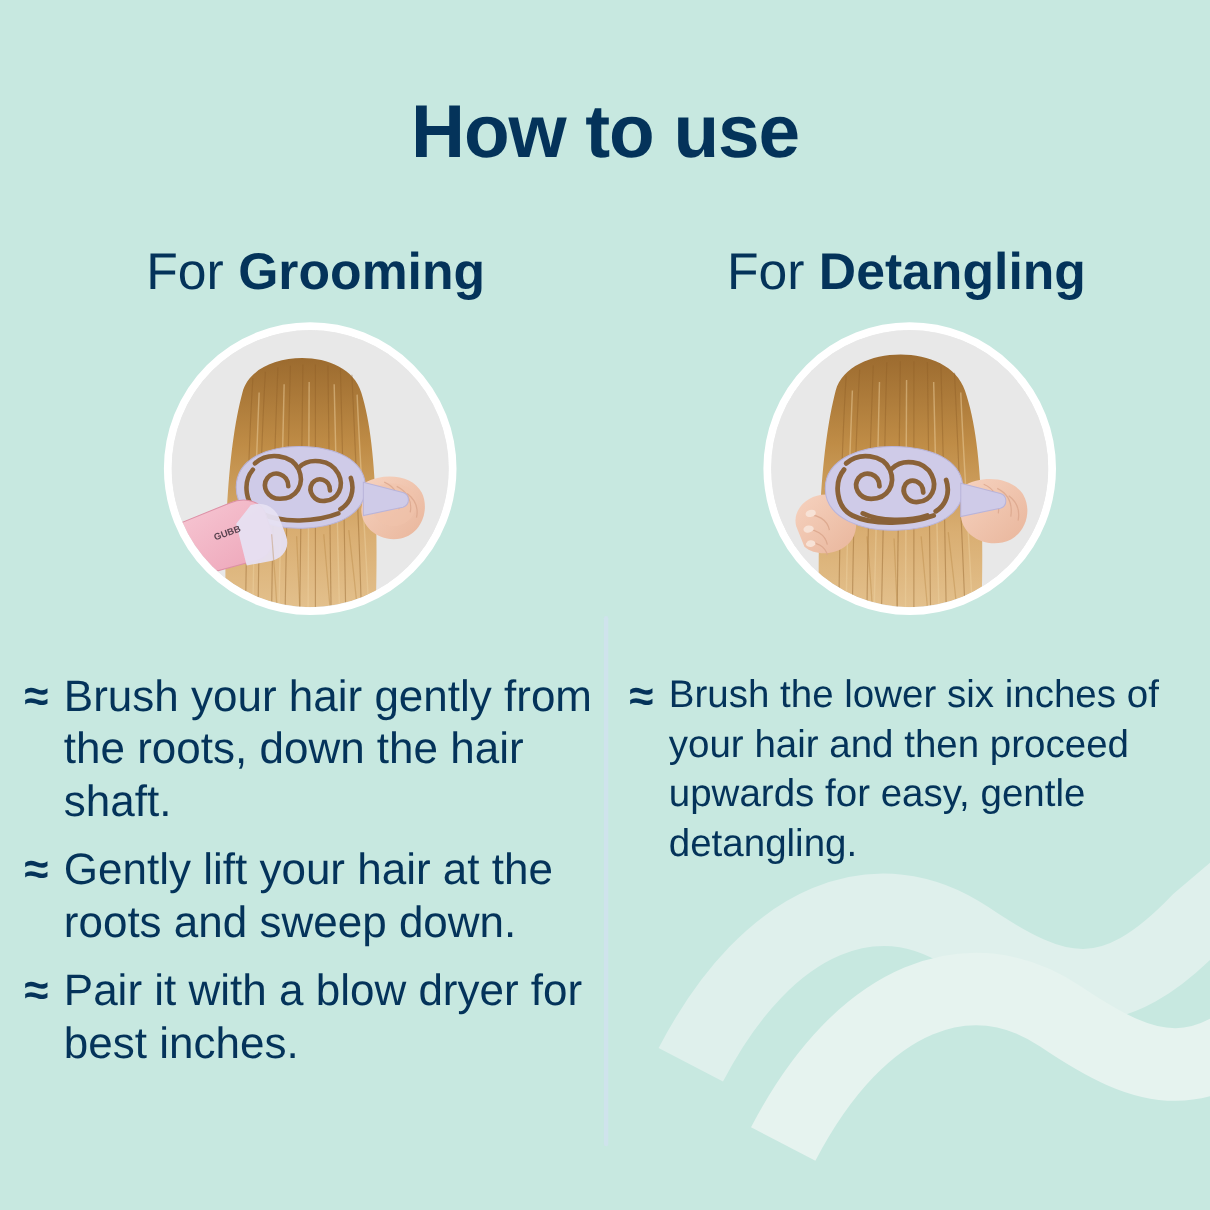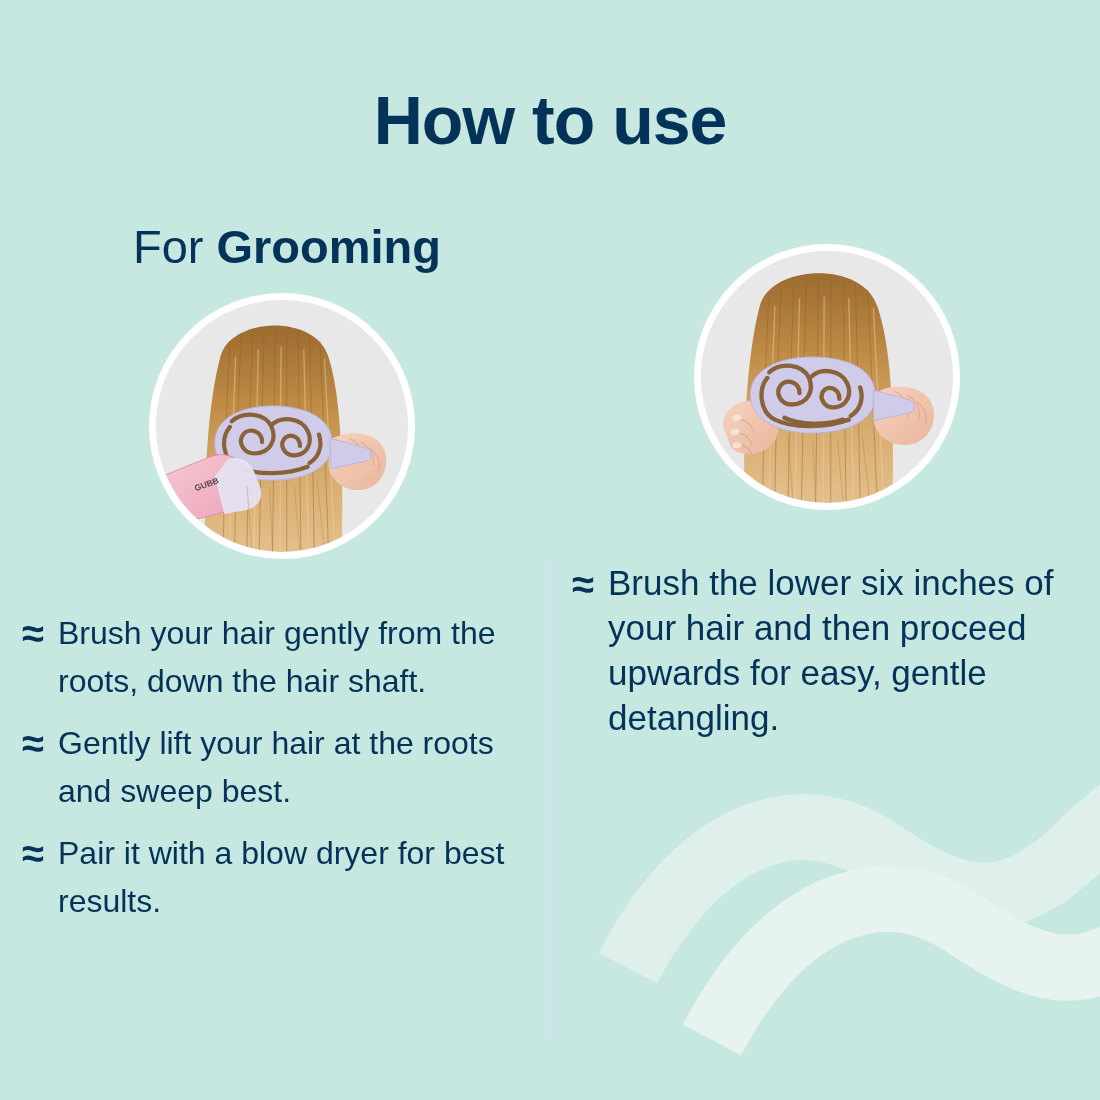--- a/index.html
+++ b/index.html
@@ -87,21 +87,21 @@
   .bullet-mark{
     flex:0 0 auto;
     font-size:40px;
     line-height:44px;
     font-weight:bold;
     color:#04335a;
     width:36px;
     margin-top:2px;
   }
   .bullet-text{
-    font-size:32px;
+    font-size:40px;
     line-height:48px;
     color:#04335a;
     font-weight:400;
   }
   .col-right .bullet-text{
     font-size:35px;
     line-height:45px;
   }
 
   
@@ -227,31 +227,34 @@
       </div>
     </div>
 
     <div class="bullets">
       <div class="bullet">
         <span class="bullet-mark">≈</span>
         <span class="bullet-text">Brush your hair gently from the roots, down the hair shaft.</span>
       </div>
       <div class="bullet">
         <span class="bullet-mark">≈</span>
-        <span class="bullet-text">Gently lift your hair at the roots and sweep best.</span>
+        <span class="bullet-text">Gently lift your hair at the roots and sweep down.</span>
       </div>
       <div class="bullet">
         <span class="bullet-mark">≈</span>
-        <span class="bullet-text">Pair it with a blow dryer for best results.</span>
+        <span class="bullet-text">Pair it with a blow dryer for best inches.</span>
       </div>
     </div>
   </div>
 
   <div class="col col-right">
 
+    <div class="col-head">
+      <span class="w-reg">For </span><span class="w-bold">Detangling</span>
+    </div>
 
     <div class="photo-wrap">
       <div class="photo">
         <svg viewBox="0 0 266 266">
           <defs>
             <linearGradient id="hairR" x1="0" y1="0" x2="0" y2="1">
               <stop offset="0%" stop-color="#9c6b2f"></stop>
               <stop offset="35%" stop-color="#bf8c46"></stop>
               <stop offset="70%" stop-color="#d9ae72"></stop>
               <stop offset="100%" stop-color="#e3c08c"></stop>

